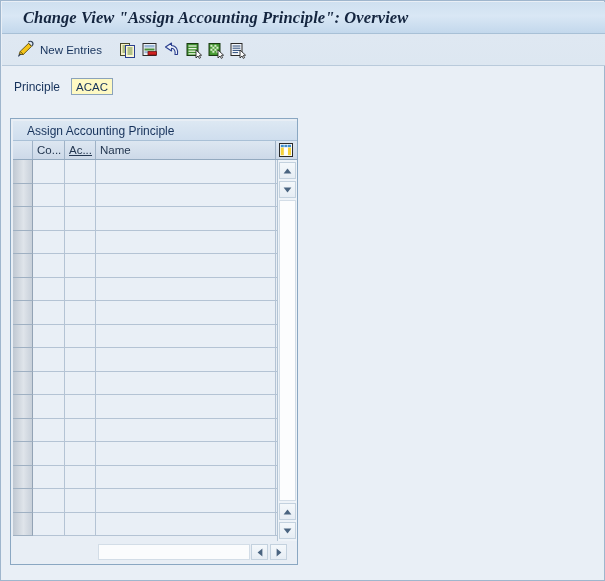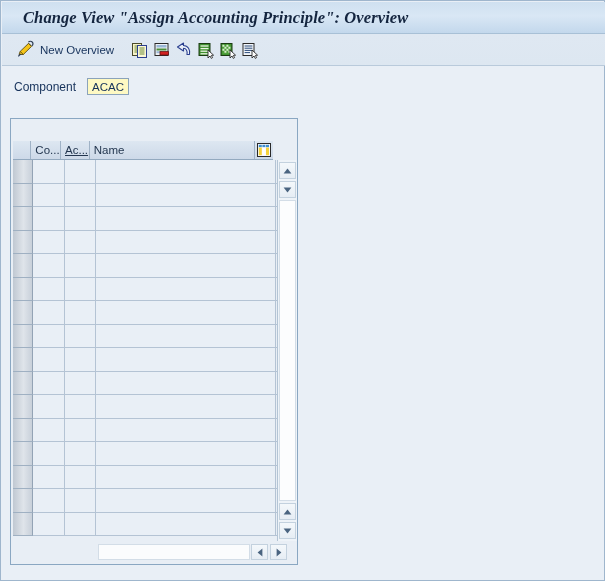--- a/index.html
+++ b/index.html
@@ -159,21 +159,21 @@
     padding-left: 14px;
     font-size: 12px;
     color: #16325b;
     white-space: nowrap;
   }
 
   
   #col-header {
     position: absolute;
     left: 0; top: 20px;
-    width: 260px;
+    width: 284px;
     height: 19px;
     box-sizing: border-box;
     background: linear-gradient(to bottom, #dbe5ef 0%, #ccd9e7 100%);
     border-bottom: 1px solid #93a9bf;
     display: flex;
     align-items: stretch;
   }
   .colh {
     box-sizing: border-box;
     border-right: 1px solid #9fb2c6;
@@ -318,21 +318,21 @@
     <div class="tb-btn">
       <svg width="20" height="20" viewBox="0 0 20 20">
         <path d="M3 14.5 L4.2 11.4 L12.6 3.3 L15.6 6.3 L7.3 14.5 Z" fill="#f5c518" stroke="#5a4a10" stroke-width="0.9"></path>
         <path d="M12.6 3.3 L15.6 6.3" stroke="#5a4a10" stroke-width="0.9"></path>
         <path d="M4.2 11.4 L7.3 14.5" stroke="#5a4a10" stroke-width="0.9"></path>
         <path d="M2.3 16.3 L4.6 14.0" stroke="#2b3c55" stroke-width="1.1"></path>
         <path d="M12.4 2.1 C13.6 0.9 15.3 1.0 16.2 2.0 C17.2 3.0 17.3 4.6 16.1 5.7" fill="none" stroke="#2b3c55" stroke-width="1.2"></path>
       </svg>
     </div>
 
-    <div id="new-entries-label">New Overview</div>
+    <div id="new-entries-label">New Entries</div>
 
     <div class="tb-gap"></div>
 
     <div class="tb-btn">
       <svg width="18" height="18" viewBox="0 0 18 18">
         <rect x="1.5" y="2.5" width="9" height="12" fill="#f7f2c8" stroke="#4a4a2a" stroke-width="1"></rect>
         <line x1="3.5" y1="5" x2="8.5" y2="5" stroke="#6a8a3a" stroke-width="1"></line>
         <line x1="3.5" y1="7" x2="8.5" y2="7" stroke="#6a8a3a" stroke-width="1"></line>
         <line x1="3.5" y1="9" x2="8.5" y2="9" stroke="#6a8a3a" stroke-width="1"></line>
         <line x1="3.5" y1="11" x2="8.5" y2="11" stroke="#6a8a3a" stroke-width="1"></line>
@@ -388,27 +388,30 @@
         <line x1="3.6" y1="9.4" x2="11.4" y2="9.4" stroke="#2a4a7a" stroke-width="1"></line>
         <line x1="3.6" y1="11.6" x2="9" y2="11.6" stroke="#2a4a7a" stroke-width="1"></line>
         <path d="M11 9 L11 17 L13 15 L14.3 17.4 L15.6 16.6 L14.3 14.4 L16.6 14.2 Z" fill="#fff" stroke="#2a2a2a" stroke-width="0.9"></path>
       </svg>
     </div>
 
   </div>
 
 
   <div id="component-row">
-    <span id="component-label">Component</span>
+    <span id="component-label">Principle</span>
     <span id="component-value">ACAC</span>
   </div>
 
   <div id="table-panel">
     <div id="table-inner">
 
+      <div id="table-caption">
+        <span id="table-caption-text">Assign Accounting Principle</span>
+      </div>
 
       <div id="col-header">
         <div class="colh sel"></div>
         <div class="colh c1">Co...</div>
         <div class="colh c2">Ac...</div>
         <div class="colh name">Name</div>
         <div id="grid-config-btn">
           <svg width="14" height="14" viewBox="0 0 14 14">
             <rect x="0.5" y="0.5" width="13" height="13" fill="#f7f9fb" stroke="#2a2a2a" stroke-width="1"></rect>
             <rect x="1.8" y="1.8" width="3" height="2.4" fill="#3f8fd0"></rect>

